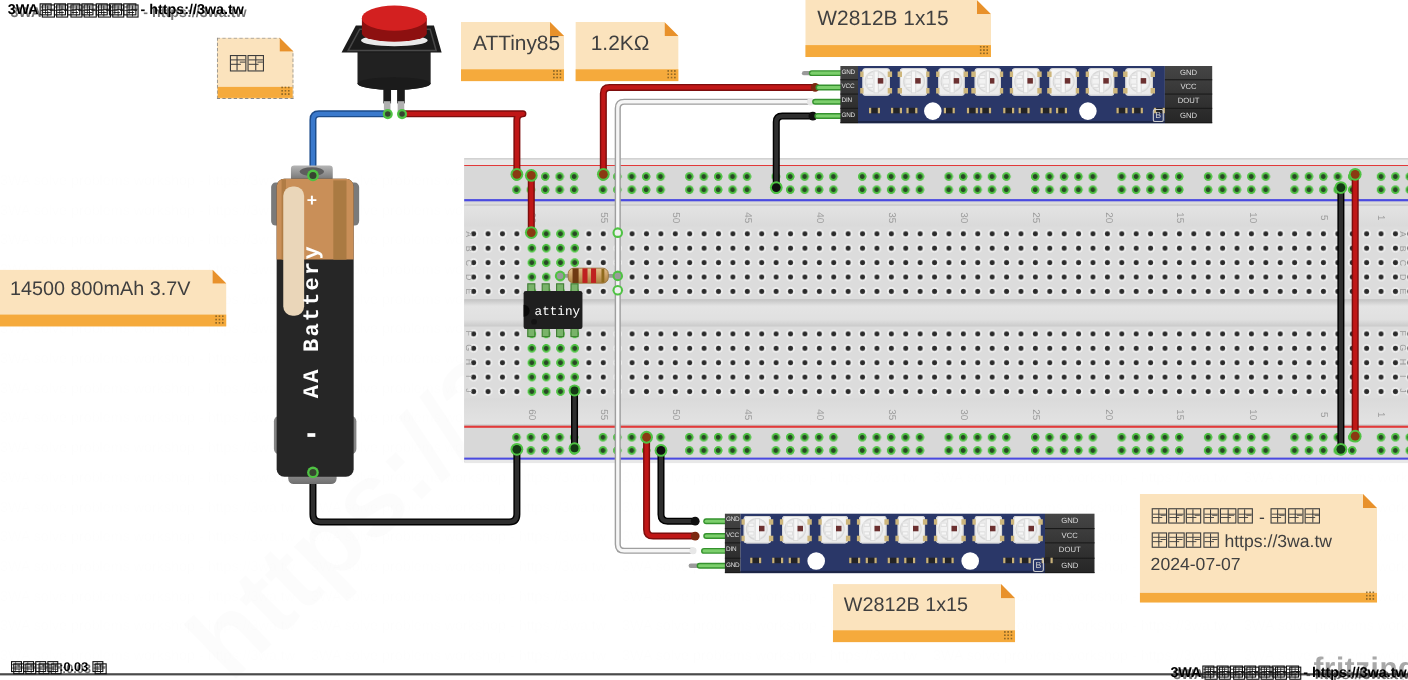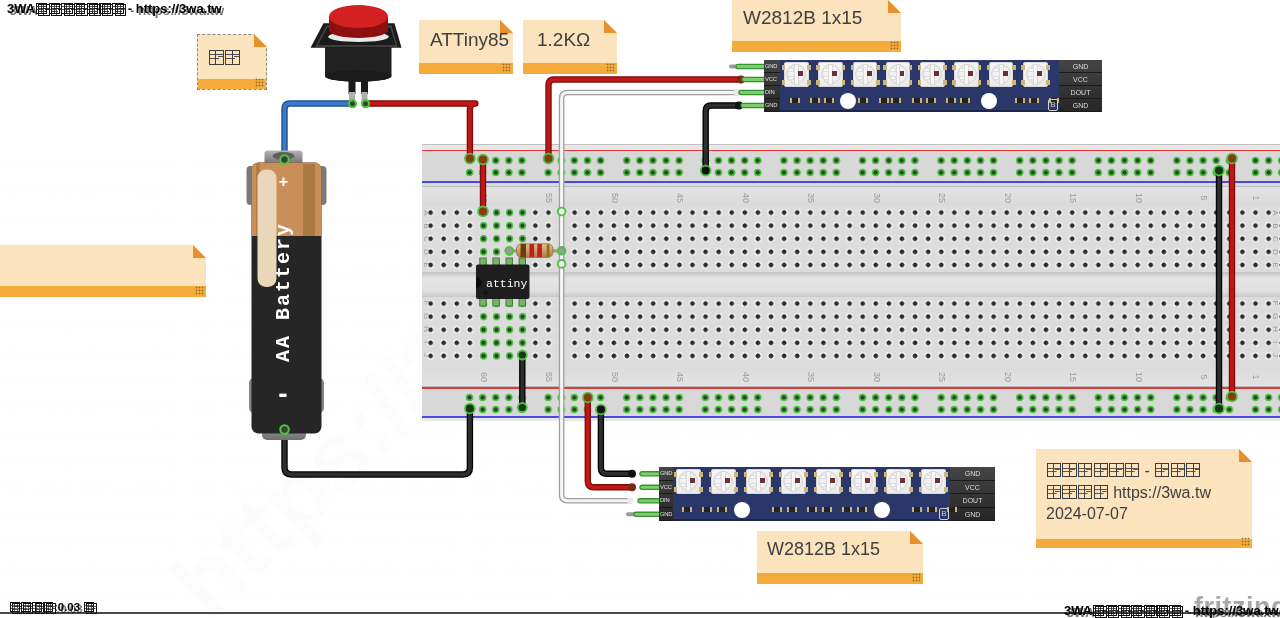--- a/index.html
+++ b/index.html
@@ -506,20 +506,21 @@
 <div class="nfold" style="left:604px;top:20px;z-index:6"></div>
 <div class="note" style="left:732px;top:0px;width:169px;height:52px;z-index:6;">
 <div class="nstrip" style="height:11px"></div>
 <div class="ngrip"></div>
 <div class="ntext" style="left:11px;top:7px;font-size:19px;white-space:nowrap;">W2812B 1x15</div>
 </div>
 <div class="nfold" style="left:888px;top:0px;z-index:6"></div>
 <div class="note" style="left:0px;top:245px;width:206px;height:52px;z-index:6;">
 <div class="nstrip" style="height:11.5px"></div>
 <div class="ngrip"></div>
+<div class="ntext" style="left:9px;top:7px;font-size:18px;white-space:nowrap;">14500 800mAh 3.7V</div>
 </div>
 <div class="nfold" style="left:193px;top:245px;z-index:6"></div>
 <div class="note" style="left:757px;top:531px;width:166px;height:53px;z-index:6;">
 <div class="nstrip" style="height:11.5px"></div>
 <div class="ngrip"></div>
 <div class="ntext" style="left:10px;top:8px;font-size:18px;white-space:nowrap;">W2812B 1x15</div>
 </div>
 <div class="nfold" style="left:910px;top:531px;z-index:6"></div>
 <div class="note" style="left:1036px;top:449px;width:216px;height:99px;z-index:6;">
 <div class="nstrip" style="height:9px"></div>

